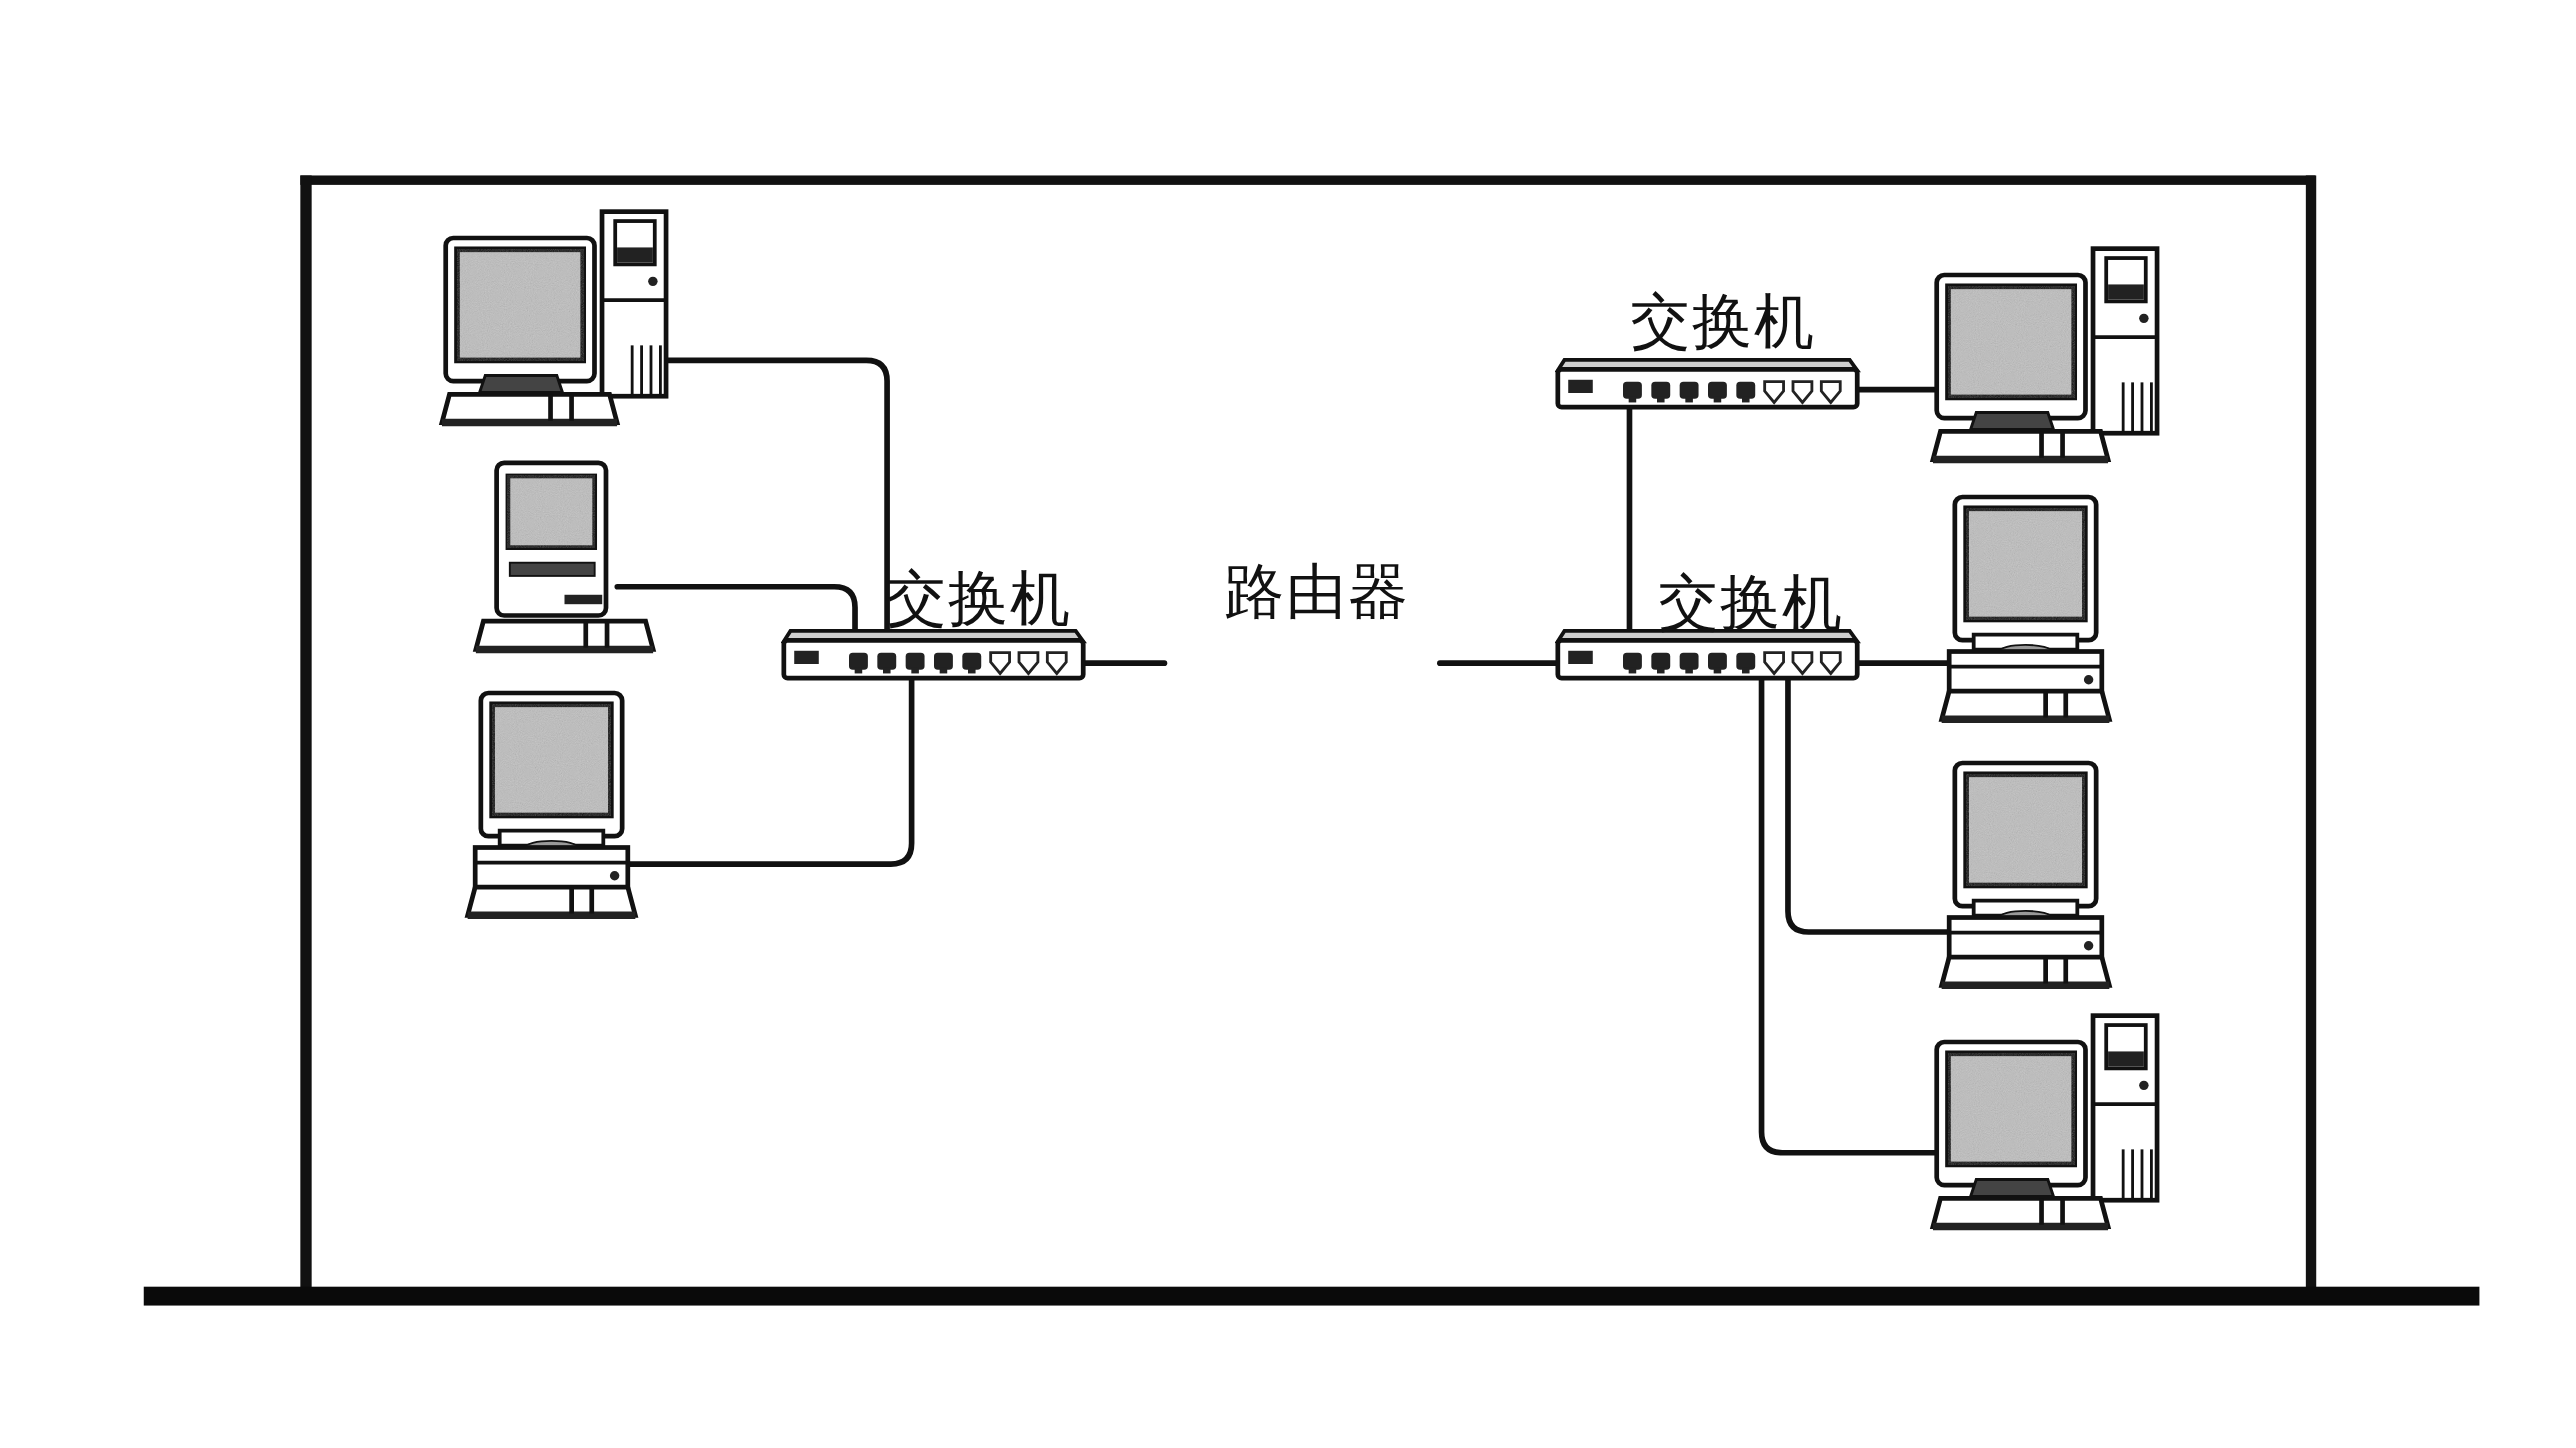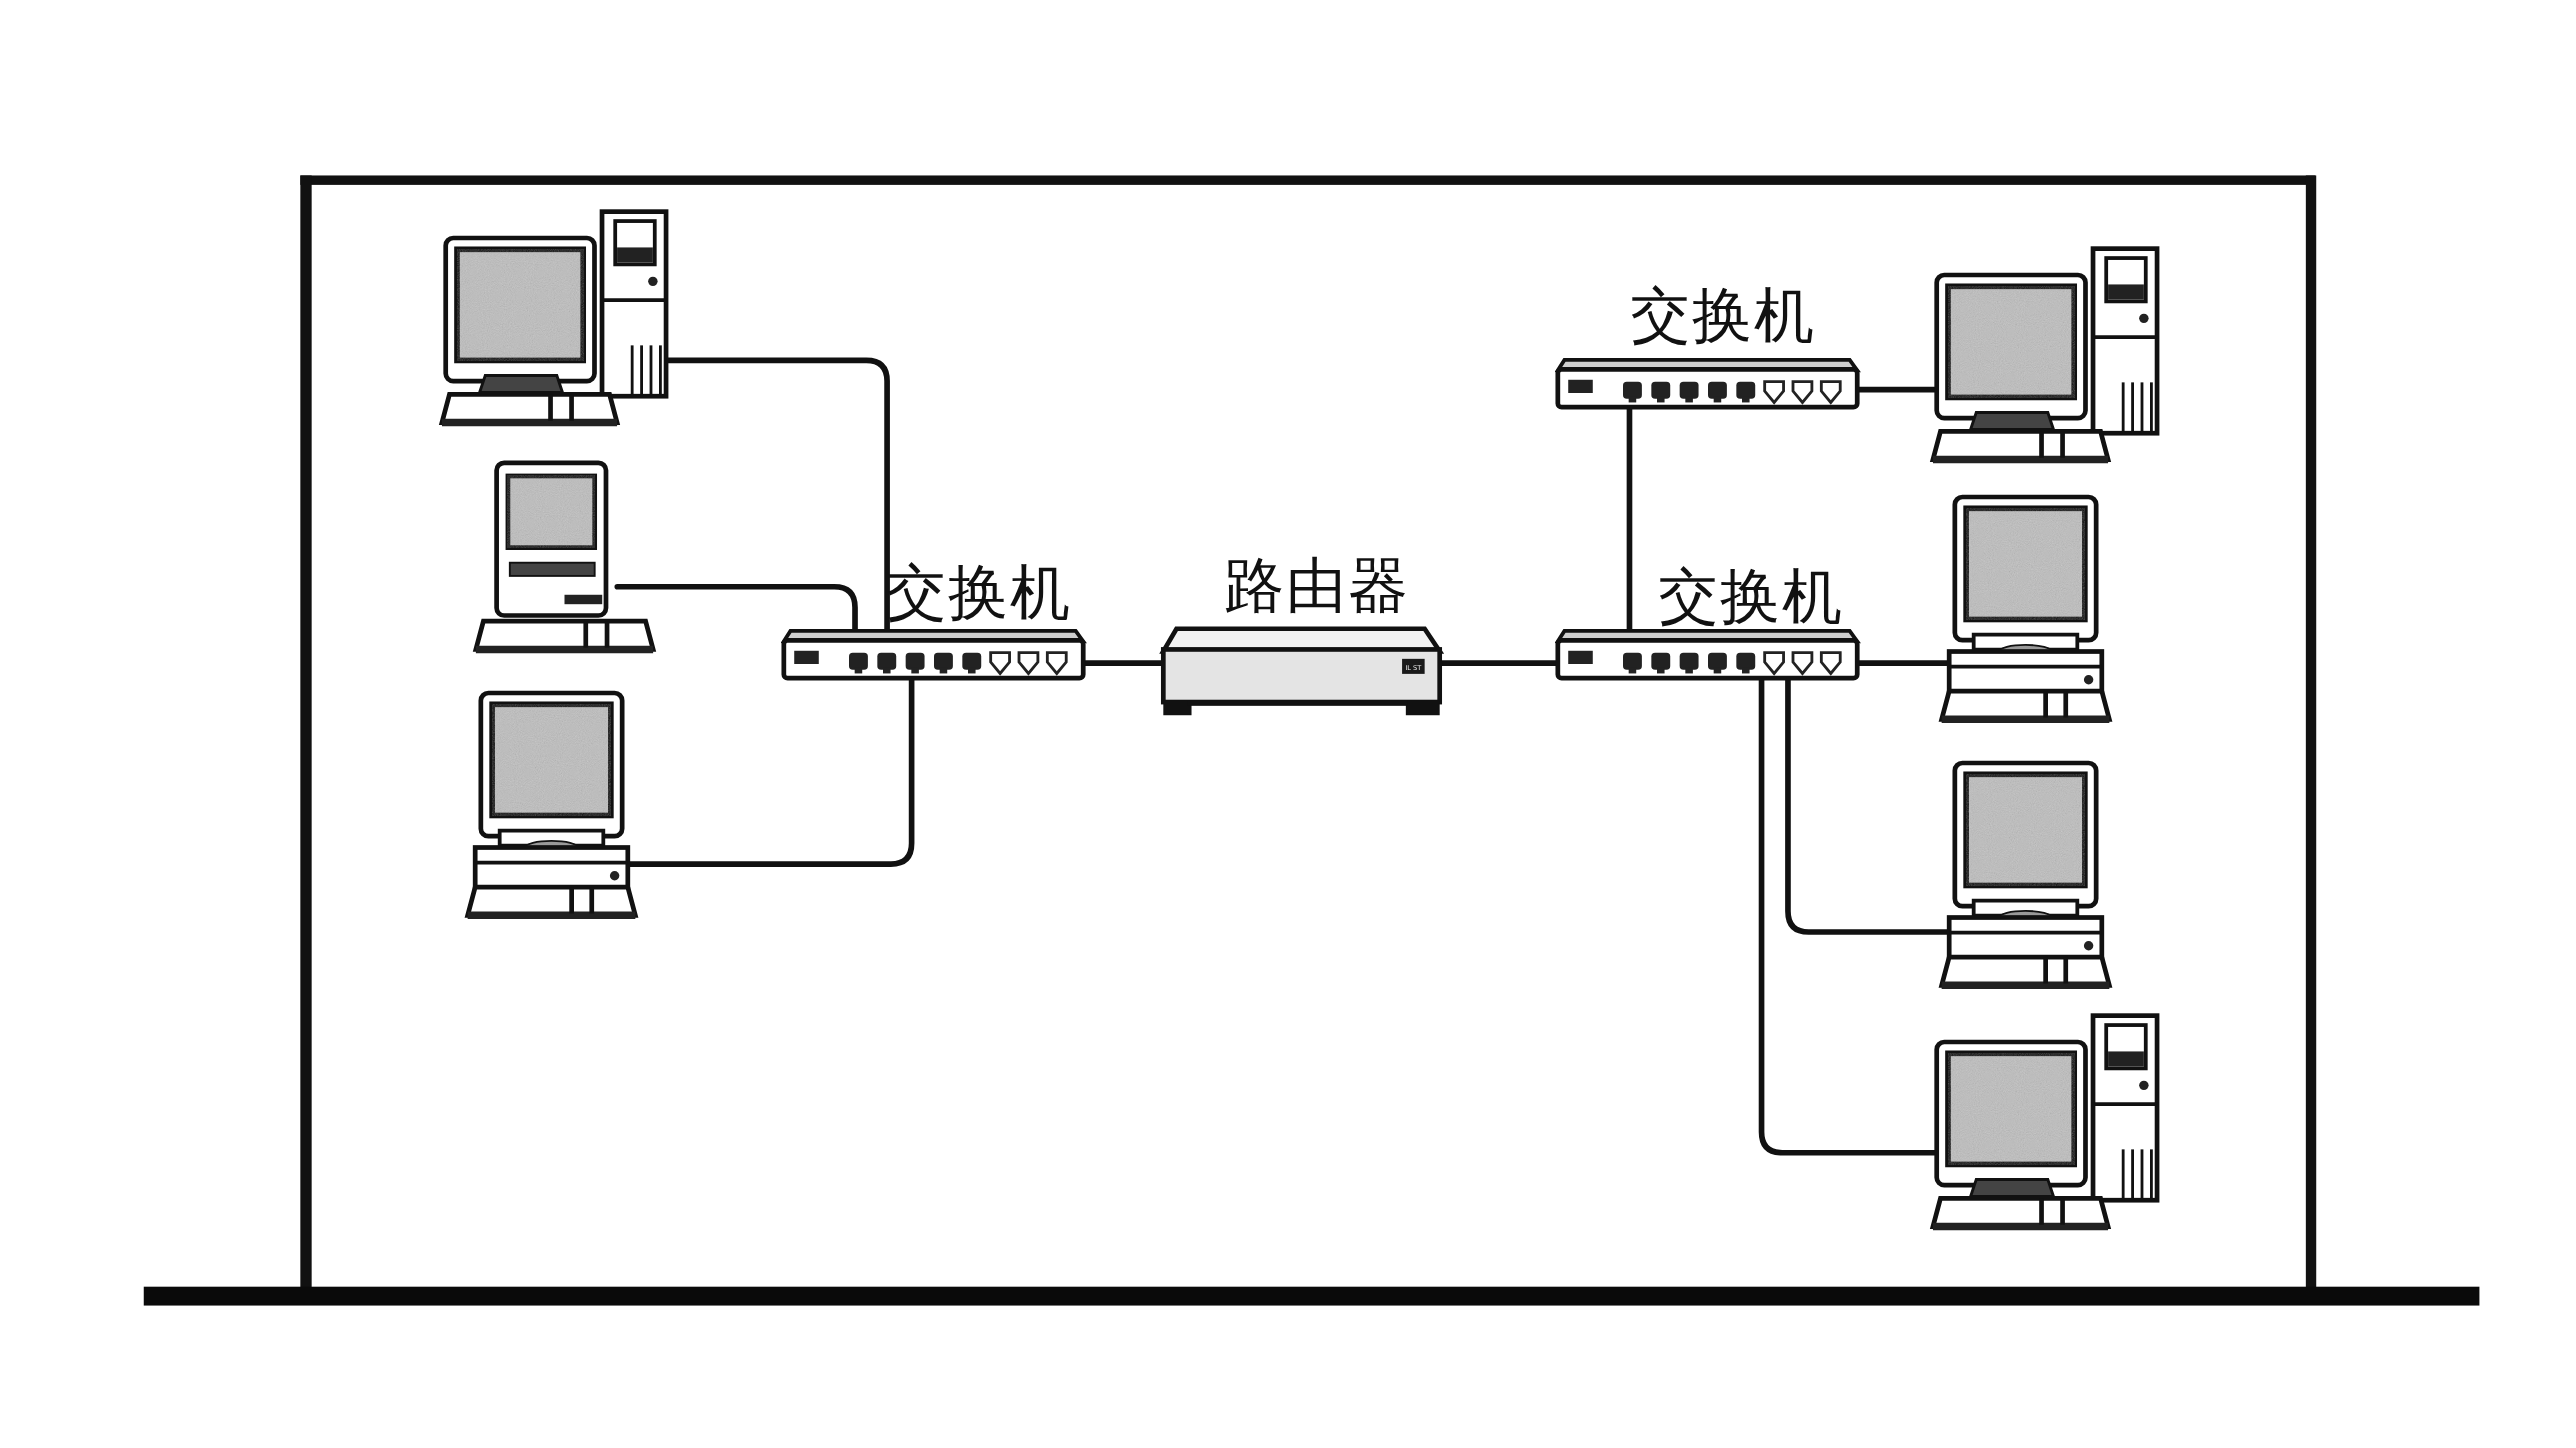--- a/index.html
+++ b/index.html
@@ -1,21 +1,21 @@
 <!DOCTYPE html>
 <html style="font-size:15px"><head>
 <meta charset="utf-8">
 <style>
   html, body { margin: 0; padding: 0; background: #ffffff; }
   body { width: 2576px; height: 1448px; position: relative; overflow: hidden;
          font-family: "DejaVu Sans", sans-serif; }
   #stage { position: absolute; left: 0; top: 0; width: 2576px; height: 1448px; }
   .label { position: absolute; font-family: "DejaVu Serif", serif; color: #111;
            font-size: 60px; letter-spacing: 1.9px; line-height: 1; white-space: nowrap;
-           transform: translateX(-50%); }
+           transform: translateX(-50%); margin-top: 6px; }
   .device { position: absolute; }
   svg { display: block; }
 </style>
 </head>
 <body>
 
 <div id="stage">
   <svg id="wires" width="2576" height="1448" viewBox="0 0 2730 1535" style="position:absolute;left:0;top:0">
 
     <g>
@@ -103,31 +103,20 @@
         <rect x="162" y="26" width="20" height="18" rx="4" fill="#222"></rect>
         <rect x="168" y="42" width="8" height="6" fill="#222"></rect>
         <rect x="192" y="26" width="20" height="18" rx="4" fill="#222"></rect>
         <rect x="198" y="42" width="8" height="6" fill="#222"></rect>
         <path d="M222 26 H242 V36 L232 48 L222 36 Z" fill="#fff" stroke="#222" stroke-width="3"></path>
         <path d="M252 26 H272 V36 L262 48 L252 36 Z" fill="#fff" stroke="#222" stroke-width="3"></path>
         <path d="M282 26 H302 V36 L292 48 L282 36 Z" fill="#fff" stroke="#222" stroke-width="3"></path>
   </svg>
     </div>
 
-  <div class="device" id="router" style="left:1159px;top:625px;">
-    <svg width="285" height="94" viewBox="0 0 302 100">
-      <path d="M18 4 H282 L298 28 H4 Z" fill="#f2f2f2" stroke="#111" stroke-width="5"></path>
-      <rect x="4" y="26" width="294" height="56" fill="#e4e4e4" stroke="#111" stroke-width="5"></rect>
-      <rect x="258" y="36" width="24" height="16" fill="#1a1a1a"></rect>
-      <text x="270" y="48" font-size="7" fill="#eee" text-anchor="middle" font-family="DejaVu Sans, sans-serif">IL ST</text>
-      <rect x="4" y="80" width="30" height="16" fill="#111"></rect>
-      <rect x="262" y="80" width="36" height="16" fill="#111"></rect>
-      <rect x="30" y="80" width="234" height="6" fill="#111"></rect>
-    </svg>
-  </div>
 
   <div class="label" style="left:979px;top:562px;">交换机</div>
   <div class="label" style="left:1317px;top:560px;font-family:Liberation Mono, monospace;">路由器</div>
   <div class="label" style="left:1723px;top:285px;">交换机</div>
   <div class="label" style="left:1751px;top:566px;">交换机</div>
 
   <div class="device pc-tower" id="pc1" style="left:436px;top:206px;">
       <svg width="236" height="226" viewBox="0 0 250 240">
         <defs>
           <filter id="grain" x="0" y="0" width="100%" height="100%">

